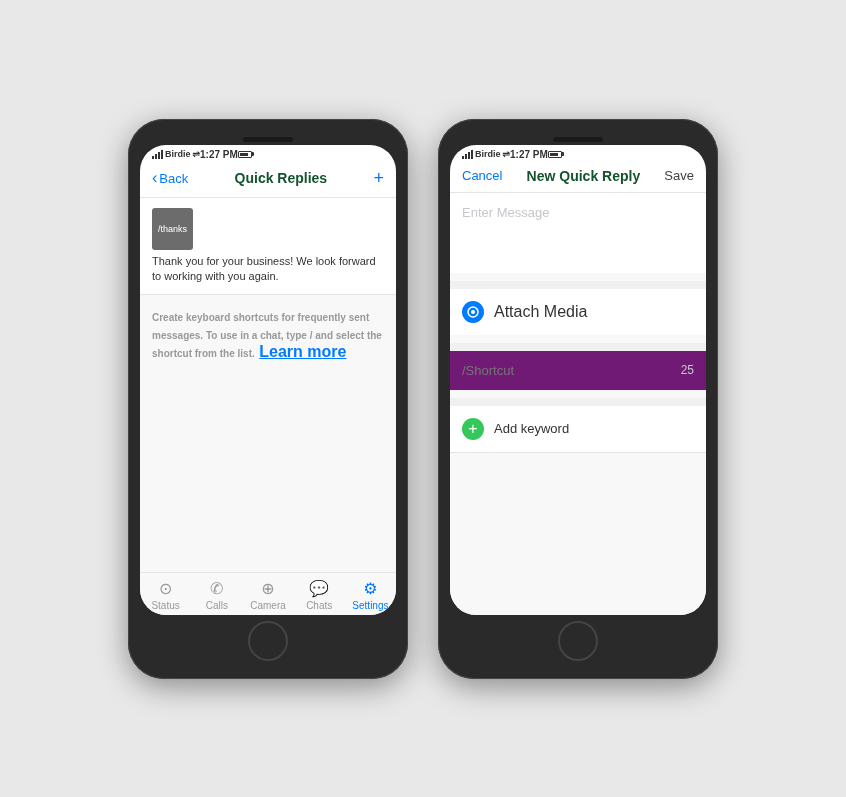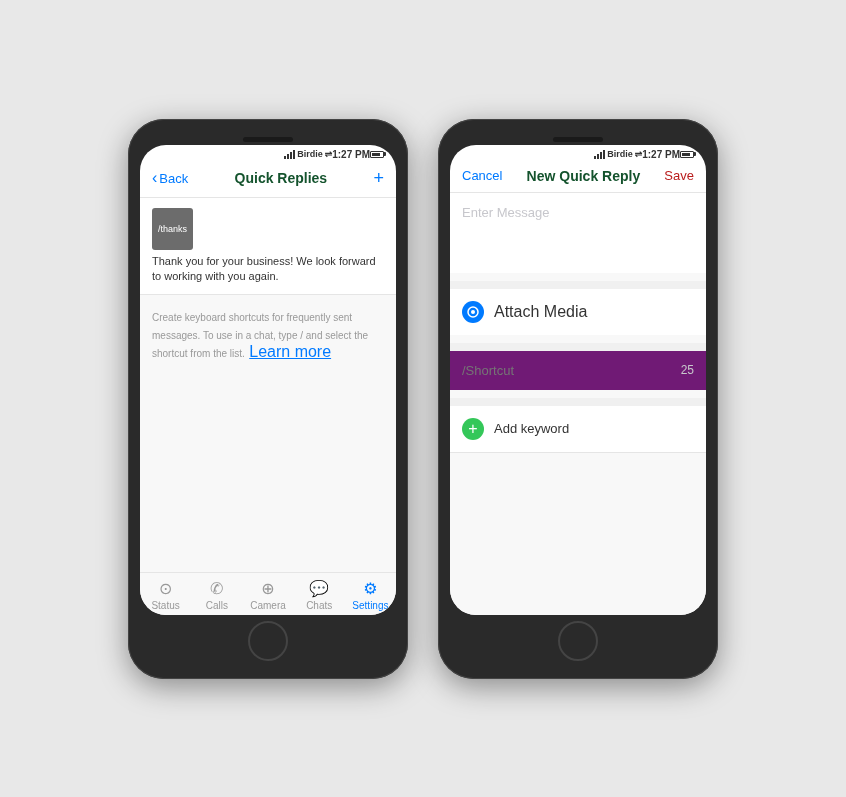--- a/index.html
+++ b/index.html
@@ -60,21 +60,21 @@
       background: #2a2a2a;
       border: 2px solid #444;
       border-radius: 50%;
       margin: 6px auto;
       flex-shrink: 0;
     }
 
     
     .status-bar {
       display: flex;
-      justify-content: flex-end;
+      justify-content: flex-start;
       align-items: center;
       padding: 4px 12px 2px;
       font-size: 9px;
       font-weight: 600;
       color: #333;
       flex-shrink: 0;
     }
     .status-bar-left { display: flex; align-items: center; gap: 2px; }
     .status-bar-center { font-size: 10px; font-weight: 600; }
     .status-bar-right { display: flex; align-items: center; gap: 2px; }
@@ -120,21 +120,21 @@
       display: flex;
       align-items: center;
       color: #007aff;
       font-size: 13px;
       cursor: pointer;
     }
     .nav-back-arrow { font-size: 16px; margin-right: 2px; }
     .nav-title { font-size: 14px; font-weight: 700; color: #14532d; }
     .nav-action { color: #007aff; font-size: 18px; cursor: pointer; }
     .nav-action-text { color: #007aff; font-size: 13px; cursor: pointer; }
-    .nav-action-text.disabled { color: #b91c1c; }
+    .nav-action-text.disabled { color: #404040; }
 
     
     .screen-content {
       flex: 1;
       overflow: hidden;
       background: #f8f8f8;
     }
 
     
     .quick-replies-list {
@@ -155,20 +155,21 @@
       font-weight: 500;
     }
     .reply-text {
       font-size: 11px;
       color: #333;
       line-height: 1.4;
     }
     .info-section {
       padding: 12px;
       background: #f8f8f8;
+      font-weight: bold;
     }
     .info-text {
       font-size: 10px;
       color: #999;
       line-height: 1.5;
     }
     .info-link {
       color: #007aff;
     }
 

